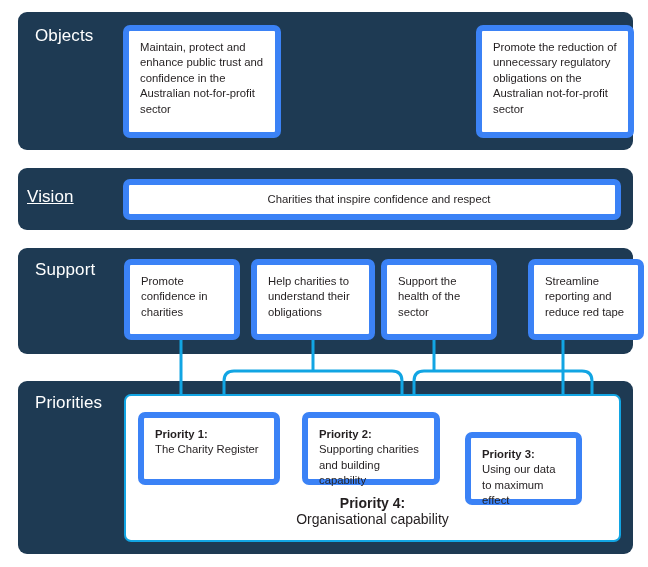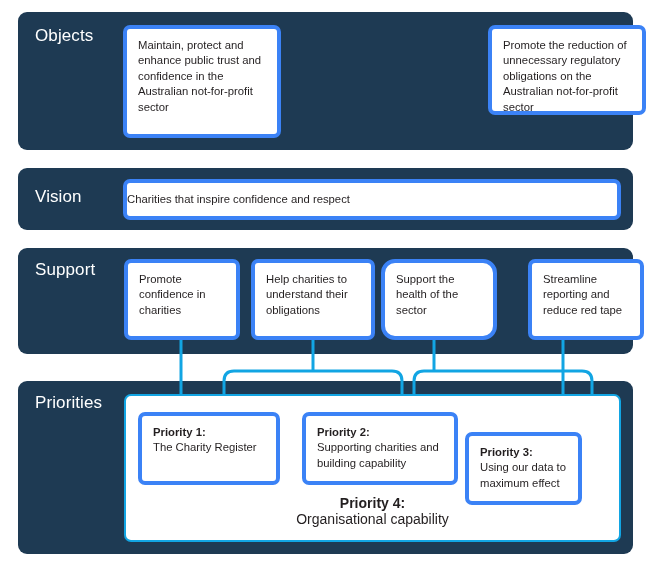--- a/index.html
+++ b/index.html
@@ -45,38 +45,40 @@
     font-size: 17px;
     font-weight: 400;
     letter-spacing: .1px;
     white-space: nowrap;
   }
 
   
   .card {
     position: absolute;
     background: #ffffff;
-    border: 4px solid #3b82f6;
+    border: 6px solid #3b82f6;
     border-radius: 7px;
     box-sizing: border-box;
     z-index: 3;
   }
   .card-text {
     position: absolute;
     left: 11px;
     top: 9px;
     right: 9px;
     color: #231f20;
     font-size: 11.3px;
     line-height: 15.4px;
   }
   .card-text.centered {
     left: 0; right: 0;
     top: 50%;
     transform: translateY(-50%);
+    text-align: center;
+    padding-left: 14px;
   }
   .card-text .bold {
     font-weight: bold;
     display: block;
   }
 
   
   .wrapper-card {
     position: absolute;
     background: #ffffff;
@@ -100,43 +102,43 @@
 <div id="stage">
 
   <div class="panel" style="left:18px; top:12px; width:615px; height:138px;"></div>
   <div class="panel-label" style="left:35px; top:26px; z-index:4;">Objects</div>
 
   <div class="card" style="left:123px; top:25px; width:158px; height:113px;">
     <div class="card-text">Maintain, protect and enhance public trust and confidence in the Australian not-for-profit sector</div>
   </div>
 
 
-  <div class="card" style="left:488px; top:25px; width:158px; height:90px;">
+  <div class="card" style="left:476px; top:25px; width:158px; height:113px;">
     <div class="card-text">Promote the reduction of unnecessary regulatory obligations on the Australian not-for-profit sector</div>
   </div>
 
   <div class="panel" style="left:18px; top:168px; width:615px; height:62px;"></div>
-  <div class="panel-label" style="left:35px; top:187px; z-index:4;">Vision</div>
+  <div class="panel-label" style="left:27px; top:187px; z-index:4;text-decoration:underline;">Vision</div>
 
   <div class="card" style="left:123px; top:179px; width:498px; height:41px;">
     <div class="card-text centered">Charities that inspire confidence and respect</div>
   </div>
 
   <div class="panel" style="left:18px; top:248px; width:615px; height:106px;"></div>
   <div class="panel-label" style="left:35px; top:260px; z-index:4;">Support</div>
 
   <div class="card" style="left:124px; top:259px; width:116px; height:81px;">
     <div class="card-text">Promote confidence in charities</div>
   </div>
 
   <div class="card" style="left:251px; top:259px; width:124px; height:81px;">
     <div class="card-text">Help charities to understand their obligations</div>
   </div>
 
-  <div class="card" style="left:381px; top:259px; width:116px; height:81px;border-radius:14px;">
+  <div class="card" style="left:381px; top:259px; width:116px; height:81px;">
     <div class="card-text">Support the health of the sector</div>
   </div>
 
   <div class="card" style="left:505px; top:259px; width:116px; height:81px;margin-left:23px;">
     <div class="card-text">Streamline reporting and reduce red tape</div>
   </div>
 
   <div class="panel" style="left:18px; top:381px; width:615px; height:173px;"></div>
   <div class="panel-label" style="left:35px; top:393px; z-index:4;">Priorities</div>
 
@@ -145,21 +147,21 @@
     <div class="p4-text" style="top:116px;">Organisational capability</div>
   </div>
 
   <div class="card" style="left:138px; top:412px; width:142px; height:73px; z-index:4;">
     <div class="card-text">
       <span class="bold">Priority 1:</span>
       <span>The Charity Register</span>
     </div>
   </div>
 
-  <div class="card" style="left:302px; top:412px; width:156px; height:73px; z-index:4;">
+  <div class="card" style="left:302px; top:412px; width:138px; height:73px; z-index:4;">
     <div class="card-text">
       <span class="bold">Priority 2:</span>
       <span>Supporting charities and building capability</span>
     </div>
   </div>
 
   <div class="card" style="left:465px; top:432px; width:117px; height:73px; z-index:4;">
     <div class="card-text">
       <span class="bold">Priority 3:</span>
       <span>Using our data to maximum effect</span>

